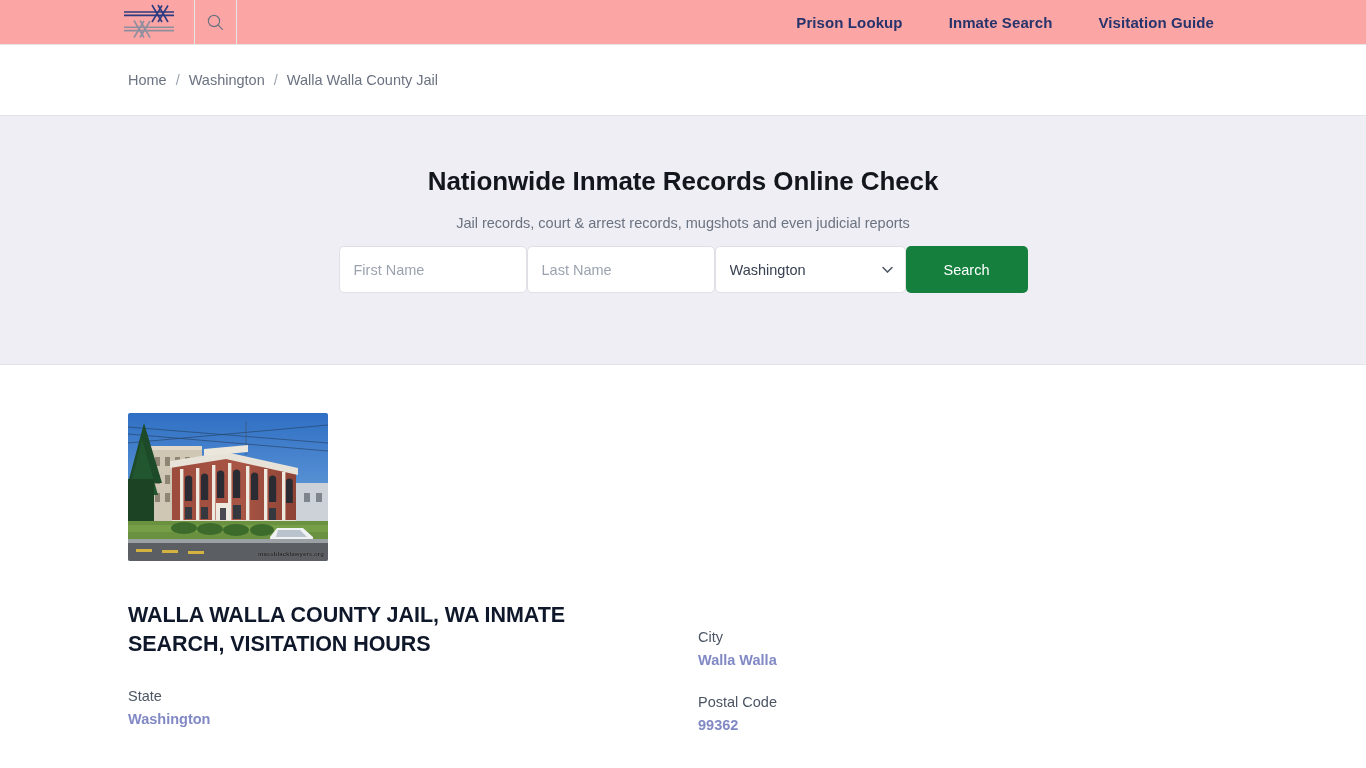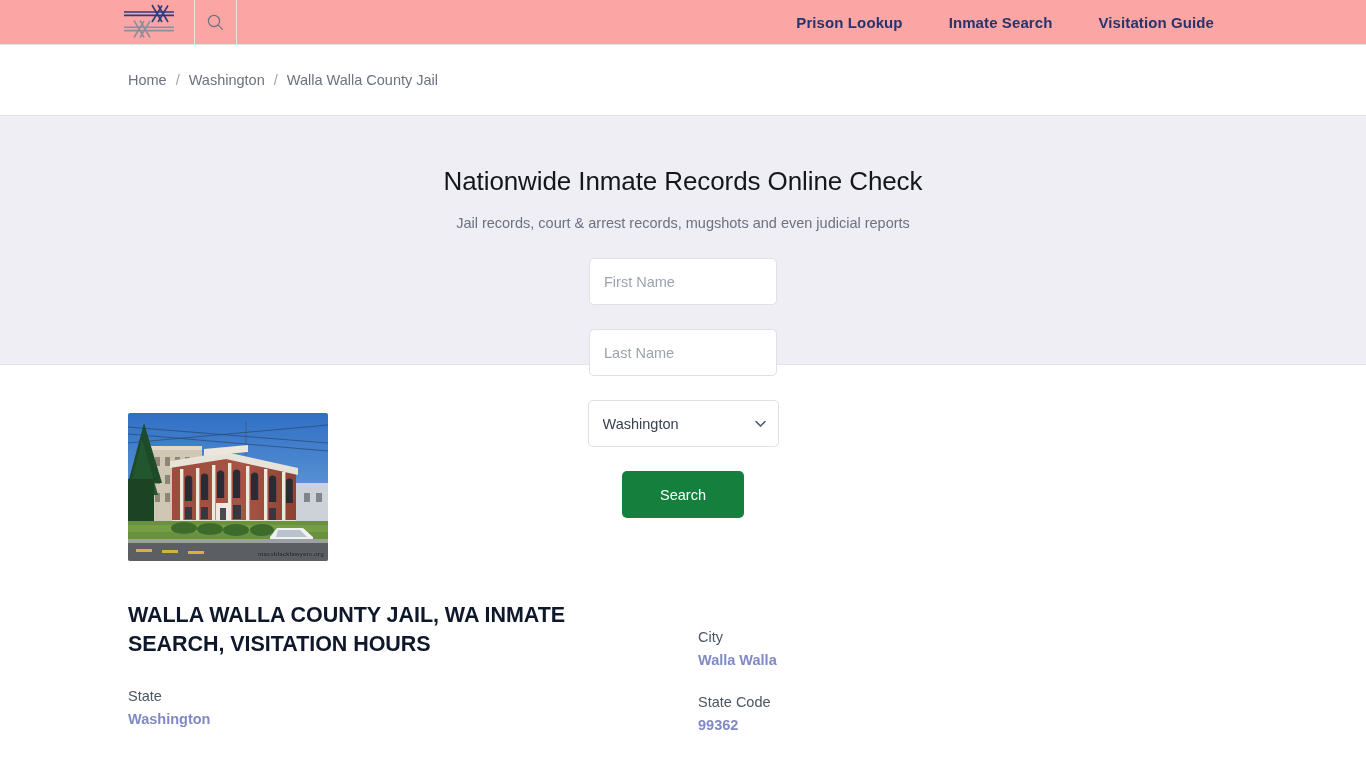--- a/index.html
+++ b/index.html
@@ -88,35 +88,34 @@
     border-bottom: 1px solid #e3e3ea;
     height: 250px;
     display: flex;
     flex-direction: column;
     align-items: center;
     padding-top: 50px;
   }
   .hero-title {
     margin: 0;
     font-size: 26px;
-    font-weight: normal;
+    font-weight: bold;
     color: #13161c;
     letter-spacing: -0.1px;
   }
   .hero-sub {
     margin: 18px 0 0 0;
     font-size: 14.5px;
     color: #6b7280;
   }
   .search-form {
-    margin-top: 27px;
-    display: flex;
-    align-items: center;
-    gap: 24px;
-    flex-direction: column;
+    margin-top: 15px;
+    display: flex;
+    align-items: center;
+    gap: 0;
   }
   .field {
     height: 47px;
     border: 1px solid #dfe1e6;
     border-radius: 5px;
     background: #ffffff;
     font-size: 14.5px;
     color: #374151;
     padding: 0 14px;
     font-family: "Liberation Sans", sans-serif;
@@ -433,19 +432,19 @@
         <a class="fact-value" href="#">Washington</a>
       </div>
     </div>
 
     <div class="facts-col-right">
       <div class="fact">
         <div class="fact-label">City</div>
         <a class="fact-value" href="#">Walla Walla</a>
       </div>
       <div class="fact">
-        <div class="fact-label">State Code</div>
+        <div class="fact-label">Postal Code</div>
         <a class="fact-value" href="#">99362</a>
       </div>
     </div>
 
   </div>
 </main>
 
 </body></html>

